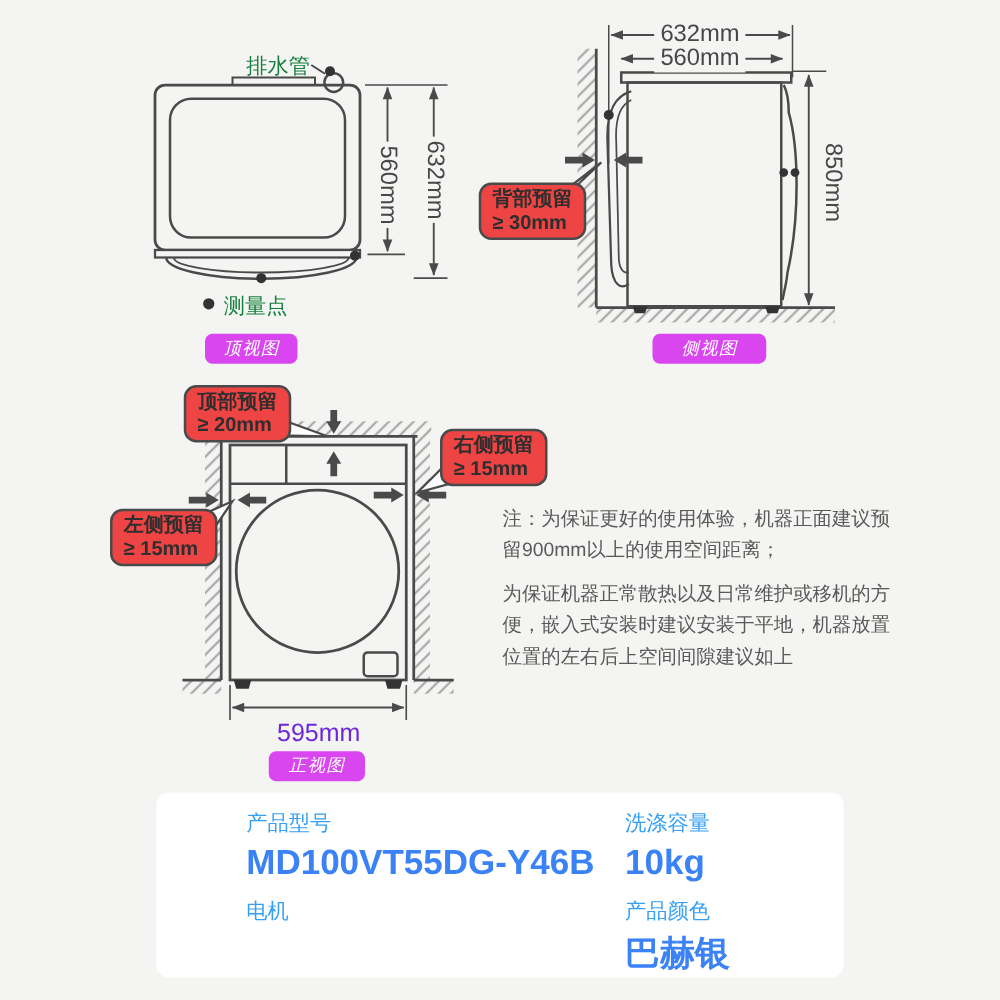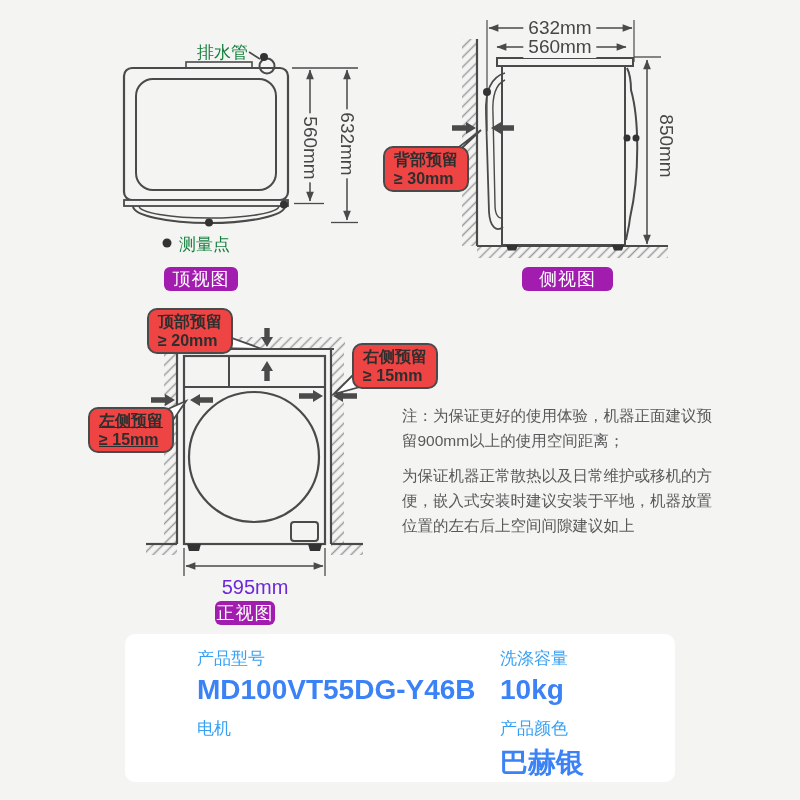--- a/index.html
+++ b/index.html
@@ -20,24 +20,24 @@
   .hdim {
     position:absolute; font-size:19px; color:#474747; white-space:nowrap;
     background:#f4f4f3; padding:0 5px;
     transform:translate(-50%,-50%);
   }
   .dim-plain {
     position:absolute; font-size:20px; color:#6d28d9; white-space:nowrap;
     transform:translate(-50%,-50%);
   }
   .badge {
-    position:absolute; background:#a21caf; color:#ffffff;
-    border-radius:6px; font-size:18px; letter-spacing:1px;
+    position:absolute; background:#d946ef; color:#ffffff;
+    border-radius:6px; font-size:14px; letter-spacing:1px;
     display:flex; align-items:center; justify-content:center;
-    height:24px; font-weight:500; white-space:nowrap;
+    height:24px; font-weight:500; white-space:nowrap;font-style:italic;
   }
   .bubble {
     position:absolute; background:#ef4444; border:2px solid #4a4a4a;
     border-radius:10px; padding:2px 9px; font-size:16px; line-height:19px;
     color:#2e2e2e; font-weight:600; white-space:nowrap;
   }
   .note { position:absolute; width:324px; font-size:15.5px; line-height:25px; color:#595959; }
   .note p { margin:0 0 10px 12px; }
   .spec-card {
     position:absolute; left:125px; top:634px; width:550px; height:148px;
@@ -157,26 +157,26 @@
   <div class="badge" style="left:522px; top:267px; width:91px;">侧视图</div>
 
   <div class="bubble" style="left:147px; top:308px;">
     <div>顶部预留</div>
     <div>≥ 20mm</div>
   </div>
   <div class="bubble" style="left:352px; top:343px;">
     <div>右侧预留</div>
     <div>≥ 15mm</div>
   </div>
-  <div class="bubble" style="left:88px; top:407px;text-decoration:underline;">
+  <div class="bubble" style="left:88px; top:407px;">
     <div>左侧预留</div>
     <div>≥ 15mm</div>
   </div>
   <div class="dim-plain" style="left:255px; top:587px;">595mm</div>
-  <div class="badge" style="left:215px; top:601px; width:60px;">正视图</div>
+  <div class="badge" style="left:215px; top:601px; width:77px;">正视图</div>
 
   <div class="note" style="left:390px; top:403px;">
     <p>注：为保证更好的使用体验，机器正面建议预留900mm以上的使用空间距离；</p>
     <p>为保证机器正常散热以及日常维护或移机的方便，嵌入式安装时建议安装于平地，机器放置位置的左右后上空间间隙建议如上</p>
   </div>
 
   <div class="spec-card">
     <div class="spec-label" style="left:72px; top:13px;">产品型号</div>
     <div class="spec-value" style="left:72px; top:40px;">MD100VT55DG-Y46B</div>
     <div class="spec-label" style="left:375px; top:13px;">洗涤容量</div>

